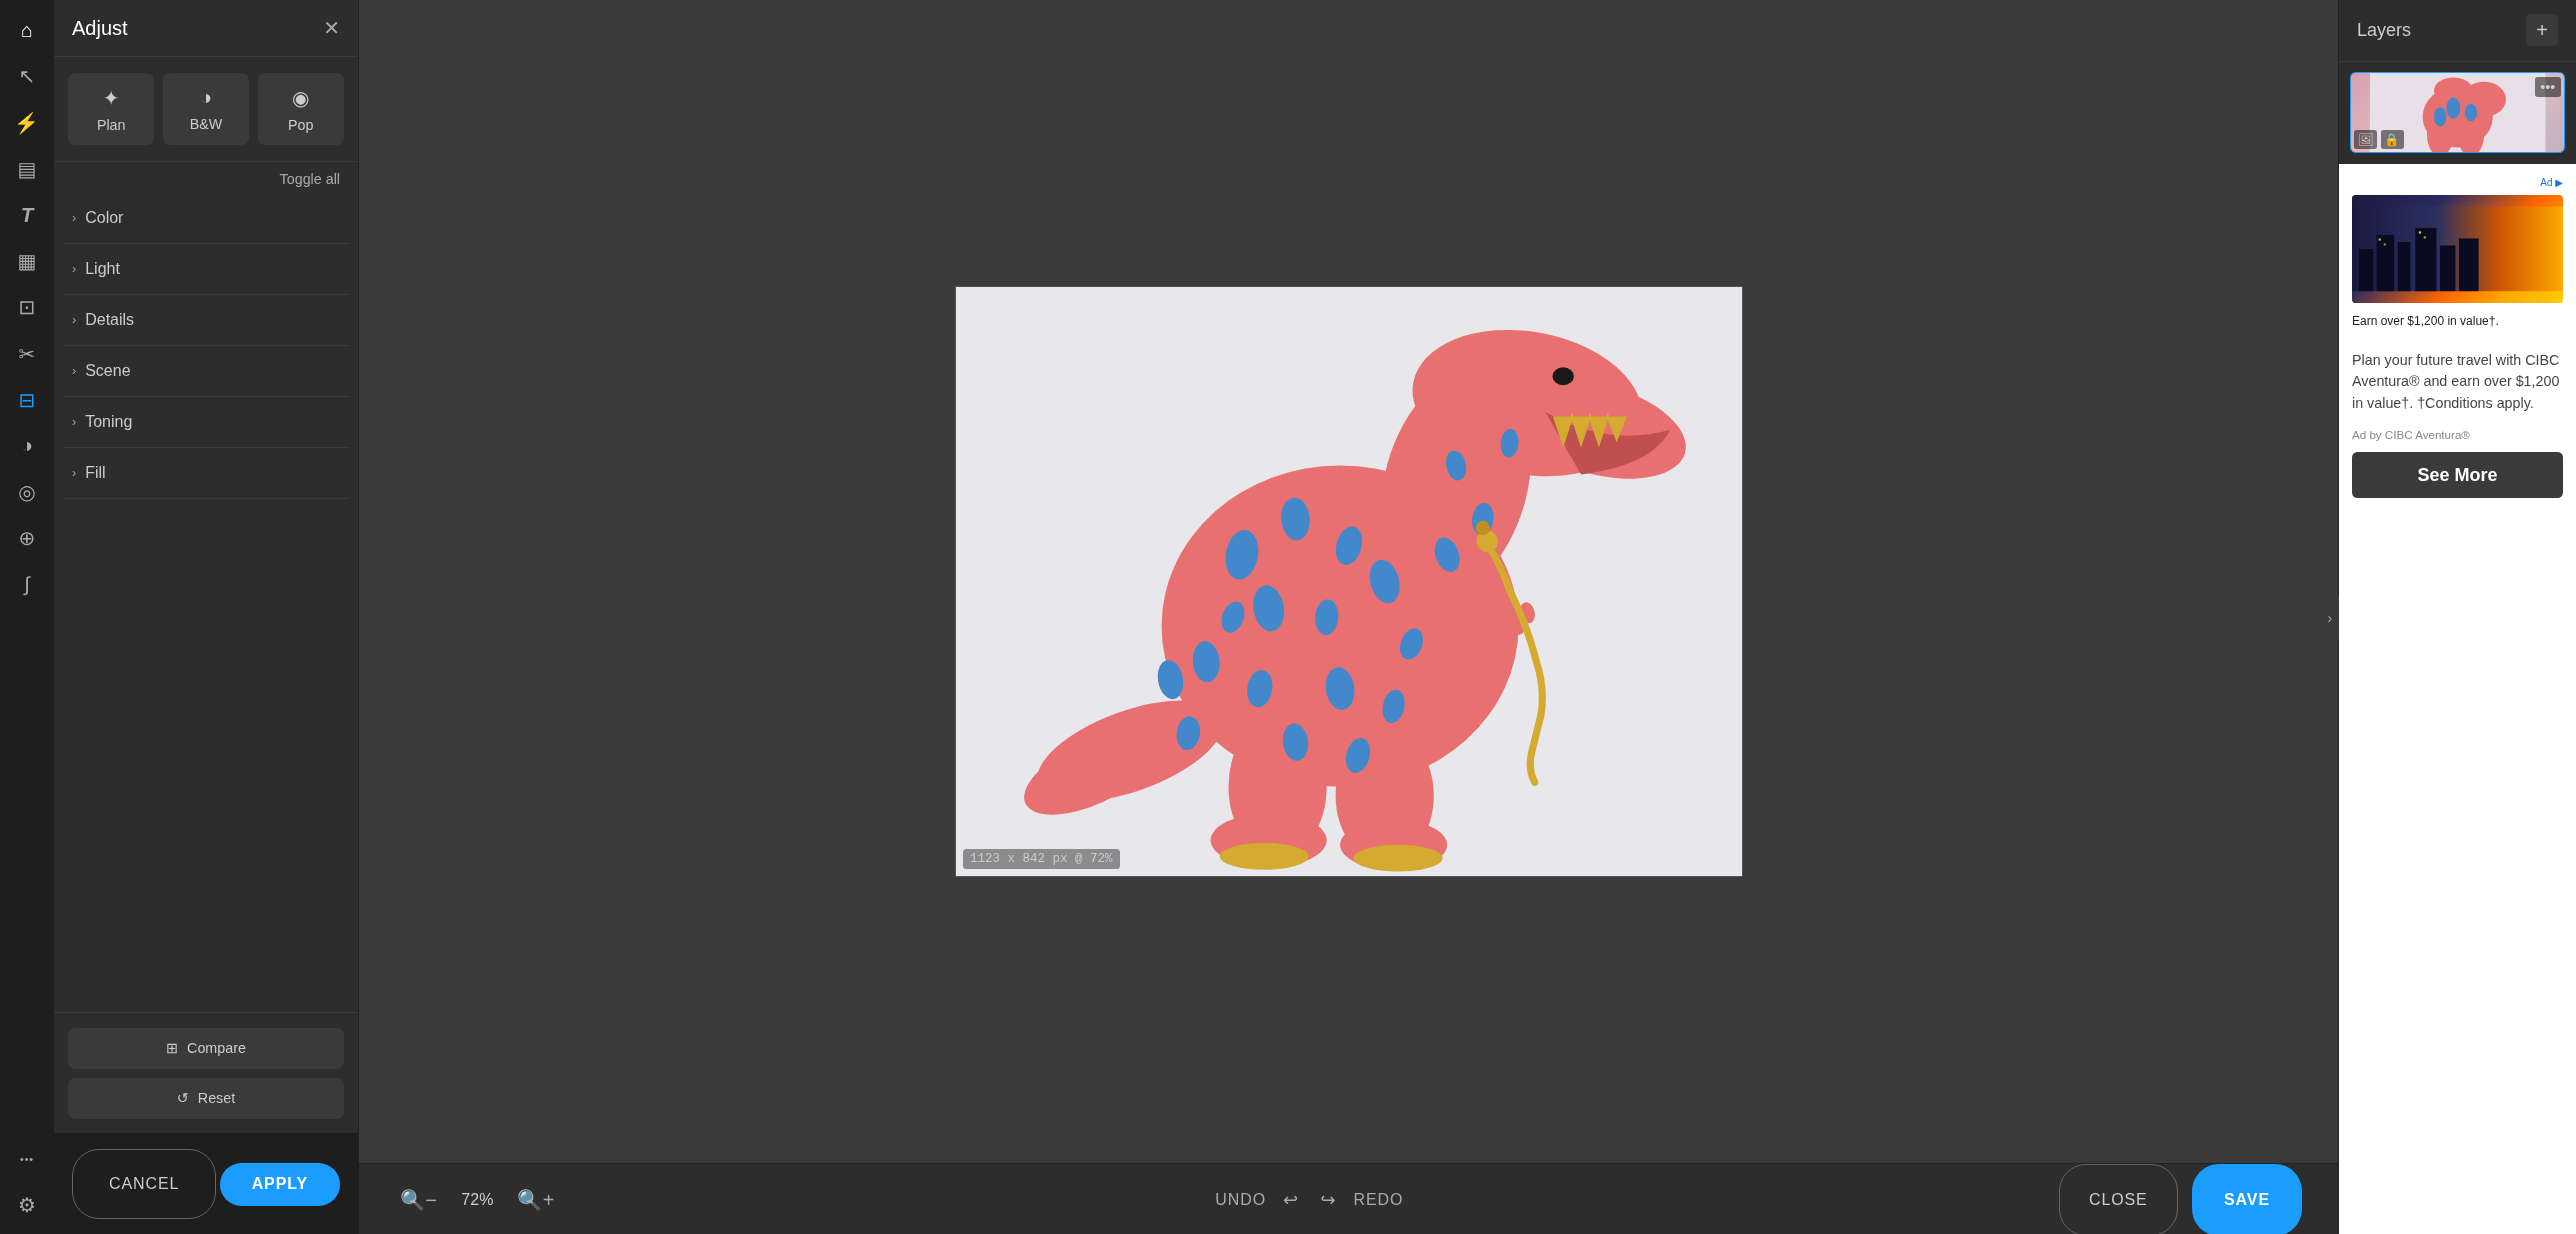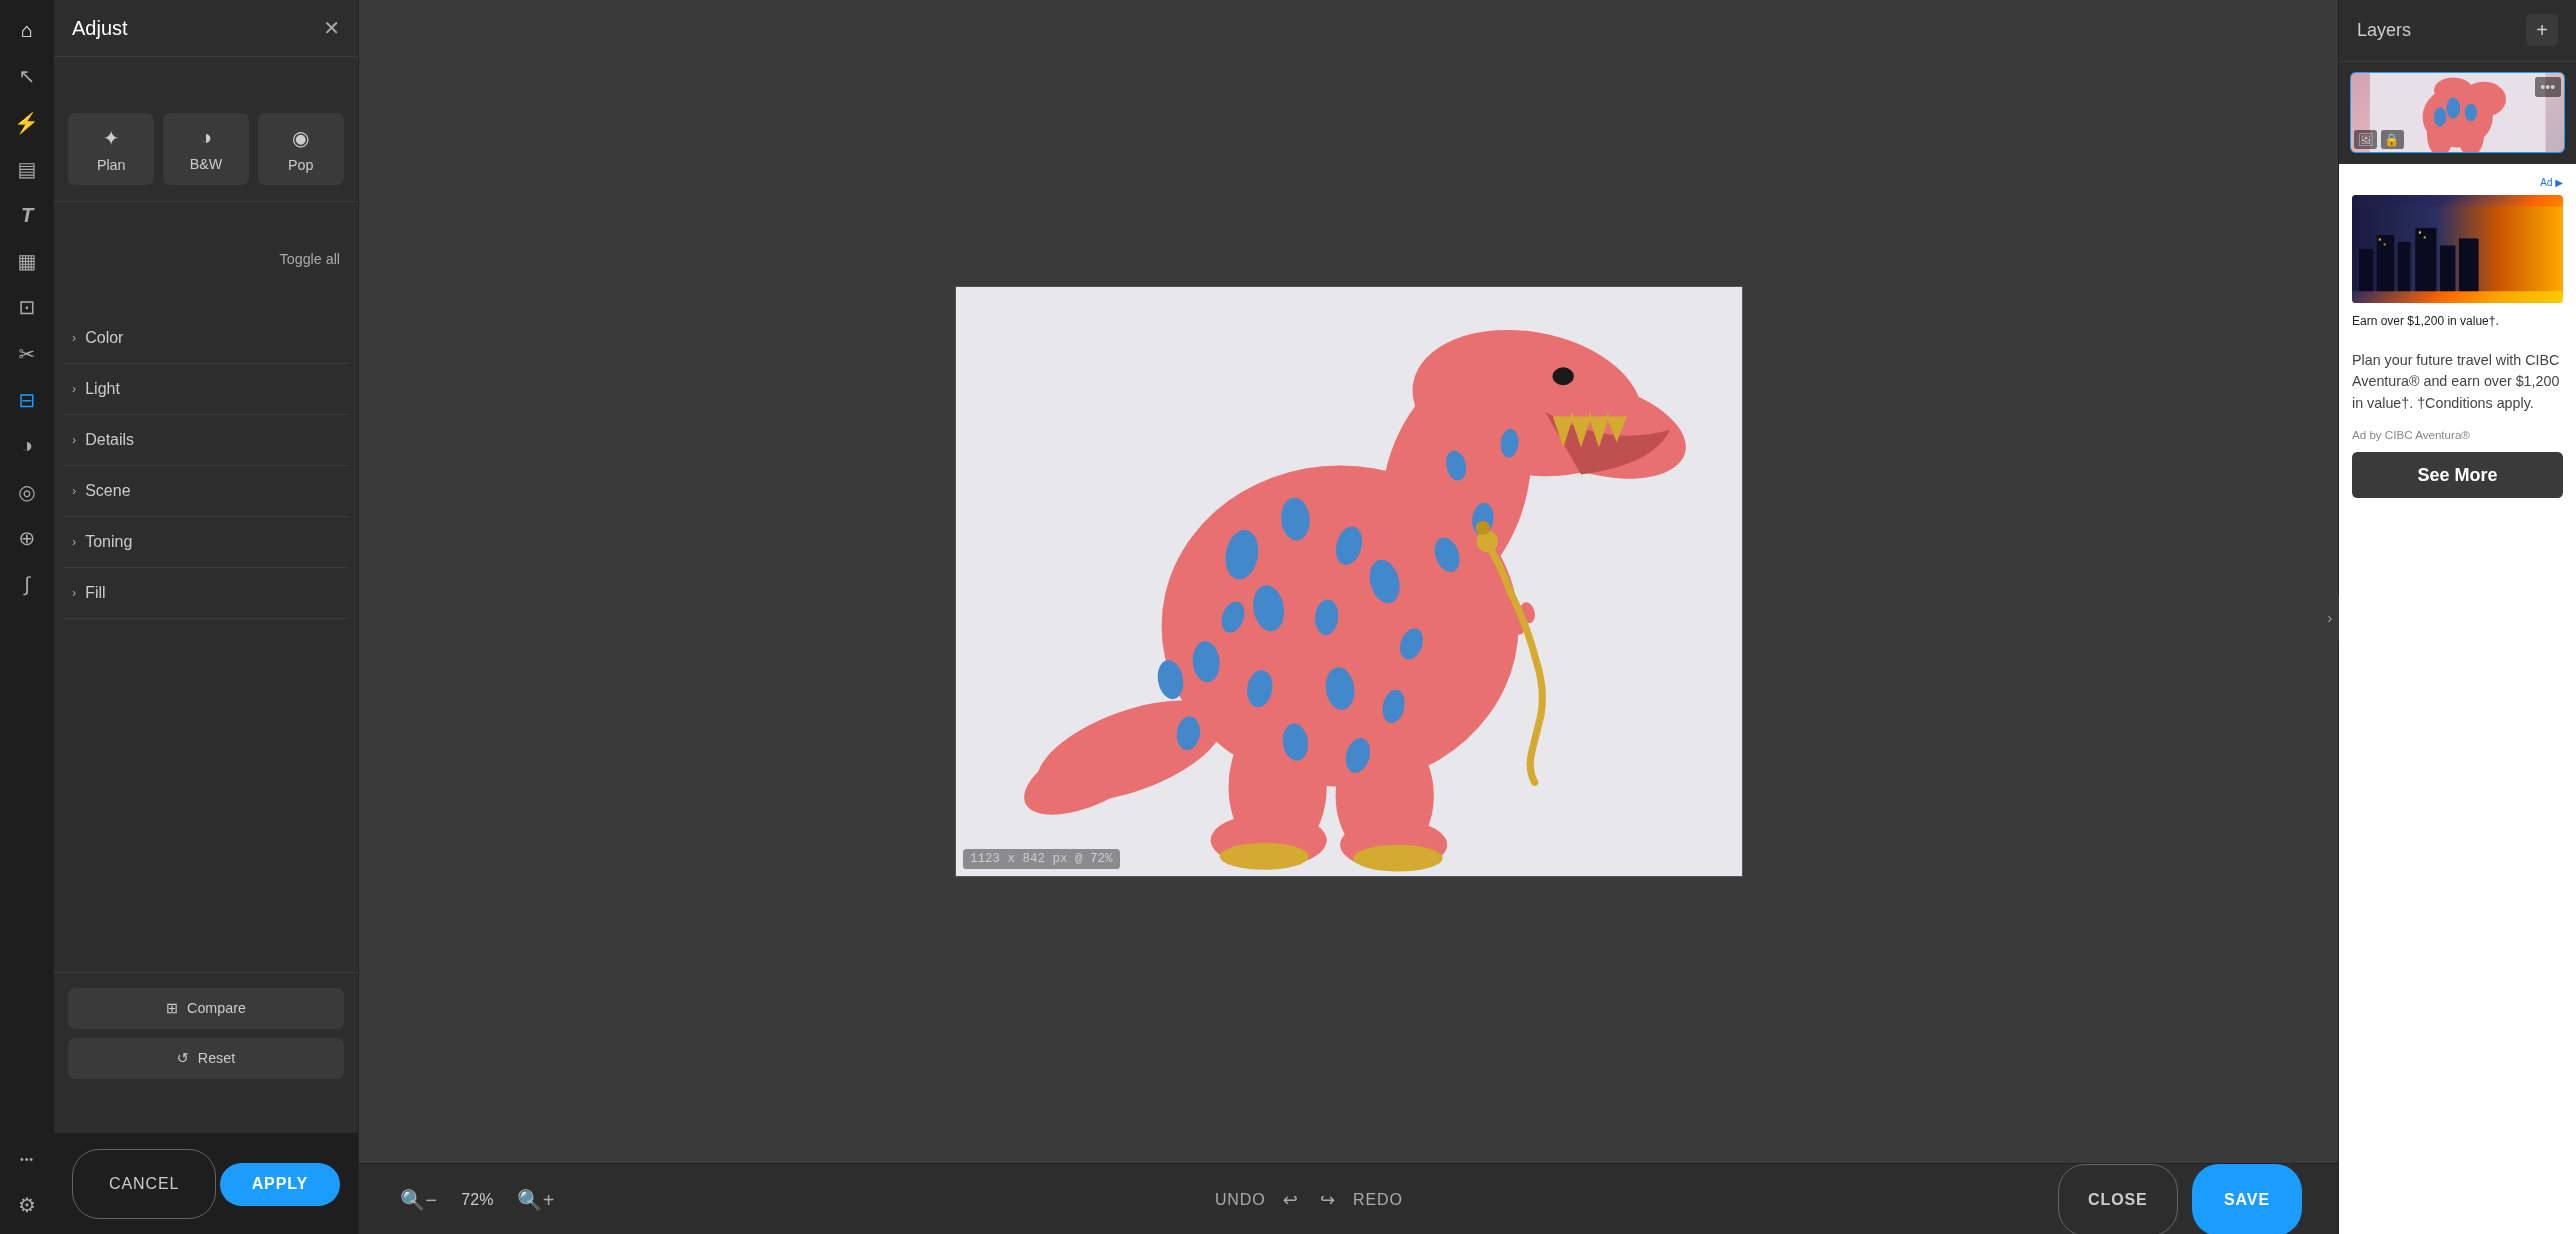--- a/index.html
+++ b/index.html
@@ -39,21 +39,20 @@
     .icon-sidebar .spacer { flex: 1; }
 
     
     .adjust-panel {
       width: 305px;
       background: #2d2d2d;
       display: flex;
       flex-direction: column;
       flex-shrink: 0;
       border-right: 0.9px solid #222;
-      gap: 40px;
     }
     .adjust-header {
       display: flex;
       align-items: center;
       justify-content: space-between;
       padding: 16px 18px;
       color: #fff;
       font-size: 20px;
       font-weight: 500;
       border-bottom: 0.9px solid #3a3a3a;
@@ -226,21 +225,20 @@
     }
     .close-main-btn {
       background: none;
       border: 0.9px solid #666;
       color: #ccc;
       font-size: 16px;
       padding: 26px 29px;
       border-radius: 27px;
       cursor: pointer;
       letter-spacing: 0.9px;
-      font-weight: bold;
     }
     .save-btn {
       background: #1a9dff;
       border: none;
       color: #fff;
       font-size: 16px;
       padding: 12.5px 32px;
       border-radius: 27px;
       cursor: pointer;
       letter-spacing: 0.9px;

